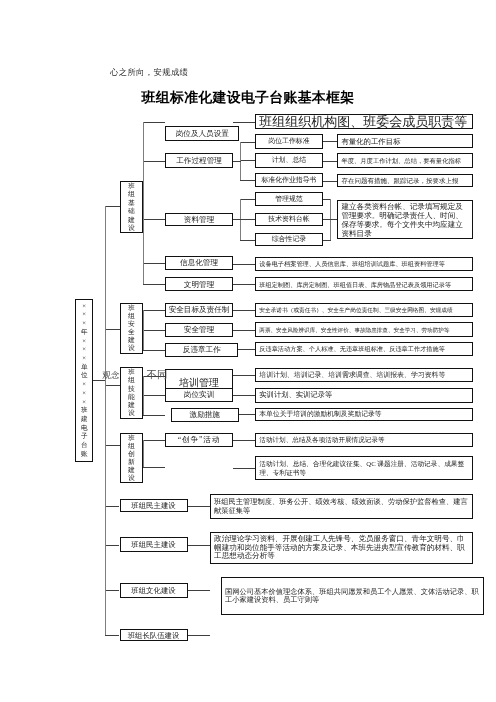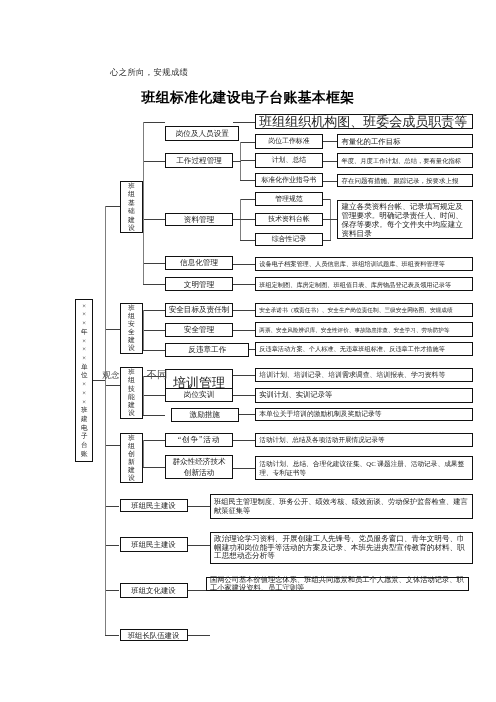--- a/index.html
+++ b/index.html
@@ -106,27 +106,25 @@
     <div class="bx" style="left: 119.5px; top: 536.8px; width: 68px; height: 15.1px; font-size: 7.4px;">班组民主建设</div>
     <div class="bx" style="left: 119.5px; top: 583.3px; width: 68px; height: 14.4px; font-size: 7.4px;">班组文化建设</div>
     <div class="bx" style="left: 119.5px; top: 628.9px; width: 68px; height: 12.6px; font-size: 7.4px;">班组长队伍建设</div>
     <div class="bx" style="left: 165.3px; top: 114.2px; width: 74px; height: 14.7px; font-size: 7.6px; margin-top: 12px;">岗位及人员设置</div>
     <div class="bx" style="left: 165.3px; top: 153.2px; width: 67.5px; height: 15.2px; font-size: 7.6px;">工作过程管理</div>
     <div class="bx" style="left: 165.3px; top: 212.6px; width: 67.5px; height: 13.6px; font-size: 7.6px;">资料管理</div>
     <div class="bx" style="left: 165.3px; top: 256px; width: 67.5px; height: 14px; font-size: 7.6px;">信息化管理</div>
     <div class="bx" style="left: 165.3px; top: 277.4px; width: 67.5px; height: 13.7px; font-size: 7.6px;">文明管理</div>
     <div class="bx" style="left: 165.3px; top: 303.1px; width: 67.5px; height: 13.7px; font-size: 7.6px;">安全目标及责任制</div>
     <div class="bx" style="left: 165.3px; top: 322.8px; width: 67.5px; height: 14.2px; font-size: 7.6px;">安全管理</div>
-    <div class="bx" style="left: 165.3px; top: 342.9px; width: 84px; height: 13.7px; font-size: 7.6px;">反违章工作</div>
-    <div class="bx" style="left: 165.3px; top: 369.1px; width: 67.5px; height: 27px; font-size: 13px;">培训管理</div>
+    <div class="bx" style="left: 165.3px; top: 342.9px; width: 73px; height: 13.7px; font-size: 7.6px;">反违章工作</div>
+    <div class="bx" style="left: 165.3px; top: 369.1px; width: 67.5px; height: 27px; font-size: 10px;">培训管理</div>
     <div class="bx" style="left: 165.3px; top: 388.3px; width: 67.5px; height: 13.7px; font-size: 7.6px;">岗位实训</div>
     <div class="bx" style="left: 171px; top: 408.2px; width: 67.5px; height: 13.7px; font-size: 7.6px;">激励措施</div>
     <div class="bx" style="left: 165.3px; top: 433.1px; width: 67.5px; height: 14.2px; font-size: 7.6px; letter-spacing: 0.95px;">“创争”活动</div>
-    <div class="bx" style="left: 165.3px; top: 455.1px; width: 67.5px; height: 23.9px; font-size: 7.6px;">群众性经济技术
-创新活动</div>
     <div class="bx" style="left: 255.3px; top: 134.2px; width: 67.3px; height: 14.7px; font-size: 6.9px;">岗位工作标准</div>
     <div class="bx" style="left: 255.3px; top: 152.9px; width: 67.3px; height: 14.8px; font-size: 6.9px;">计划、总结</div>
     <div class="bx" style="left: 255.3px; top: 173.2px; width: 67.3px; height: 14.2px; font-size: 6.9px;">标准化作业指导书</div>
     <div class="bx" style="left: 255.3px; top: 191.9px; width: 67.3px; height: 14px; font-size: 6.9px;">管理规范</div>
     <div class="bx" style="left: 255.3px; top: 212.6px; width: 67.3px; height: 13.6px; font-size: 6.9px;">技术资料台帐</div>
     <div class="bx" style="left: 255.3px; top: 232.7px; width: 67.3px; height: 13.7px; font-size: 6.9px;">综合性记录</div>
     <div class="bx l" style="left: 337.4px; top: 134.2px; width: 135.2px; height: 14.1px; font-size: 7.4px;">有量化的工作目标</div>
     <div class="bx l" style="left: 337.4px; top: 153.4px; width: 135.2px; height: 14.7px; font-size: 6.3px;">年度、月度工作计划、总结，要有量化指标</div>
     <div class="bx l" style="left: 337.4px; top: 173.6px; width: 135.2px; height: 13.9px; font-size: 6.5px;">存在问题有措施、跟踪记录，按要求上报</div>
     <div class="bx l" style="left: 337.4px; top: 200.4px; width: 135.2px; height: 38.6px; font-size: 7.6px; line-height: 9.1px;">建立各类资料台帐、记录填写规定及管理要求。明确记录责任人、时间、保存等要求。每个文件夹中均应建立资料目录</div>
@@ -136,14 +134,14 @@
     <div class="bx l" style="left: 255.3px; top: 303.3px; width: 217.3px; height: 14px; font-size: 5.7px;">安全承诺书（或责任书）、安全生产岗位责任制、三级安全网络图、安规成绩</div>
     <div class="bx l" style="left: 255.3px; top: 322.4px; width: 217.3px; height: 15.1px; font-size: 5.6px;">两票、安全风险辨识库、安全性评价、事故隐患排查、安全学习、劳动防护等</div>
     <div class="bx l" style="left: 255.3px; top: 342.3px; width: 217.3px; height: 13.6px; font-size: 6.2px;">反违章活动方案、个人标准、无违章班组标准、反违章工作才措施等</div>
     <div class="bx l" style="left: 255.3px; top: 368.2px; width: 217.3px; height: 13.9px; font-size: 6.9px;">培训计划、培训记录、培训需求调查、培训报表、学习资料等</div>
     <div class="bx l" style="left: 255.3px; top: 387.7px; width: 217.3px; height: 15.1px; font-size: 7.3px;">实训计划、实训记录等</div>
     <div class="bx l" style="left: 255.3px; top: 407.8px; width: 217.3px; height: 13.1px; font-size: 6.8px;">本单位关于培训的激励机制及奖励记录等</div>
     <div class="bx l" style="left: 255.3px; top: 433.2px; width: 217.3px; height: 14px; font-size: 6.6px;">活动计划、总结及各项活动开展情况记录等</div>
     <div class="bx l" style="left: 255.3px; top: 456.4px; width: 217.3px; height: 24px; font-size: 6.7px; line-height: 9.2px;">活动计划、总结、合理化建议征集、QC 课题注册、活动记录、成果整理、专利证书等</div>
     <div class="bx l" style="left: 210.1px; top: 494.4px; width: 262.5px; height: 24.7px; font-size: 7.25px; line-height: 8.8px;">班组民主管理制度、班务公开、绩效考核、绩效面谈、劳动保护监督检查、建言献策征集等</div>
     <div class="bx l" style="left: 210.1px; top: 532.3px; width: 262.5px; height: 31.5px; font-size: 7.6px; line-height: 8.4px;">政治理论学习资料、开展创建工人先锋号、党员服务窗口、青年文明号、巾帼建功和岗位能手等活动的方案及记录、本班先进典型宣传教育的材料、职工思想动态分析等</div>
-    <div class="bx l" style="left: 206px; top: 577.3px; width: 262.5px; height: 14px; font-size: 7.25px; line-height: 8.7px;">国网公司基本价值理念体系、班组共同愿景和员工个人愿景、文体活动记录、职工小家建设资料、员工守则等</div>
+    <div class="bx l" style="left: 221px; top: 577.3px; width: 262.5px; height: 38px; font-size: 7.25px; line-height: 8.7px;">国网公司基本价值理念体系、班组共同愿景和员工个人愿景、文体活动记录、职工小家建设资料、员工守则等</div>
   </div>
 
 </body></html>

